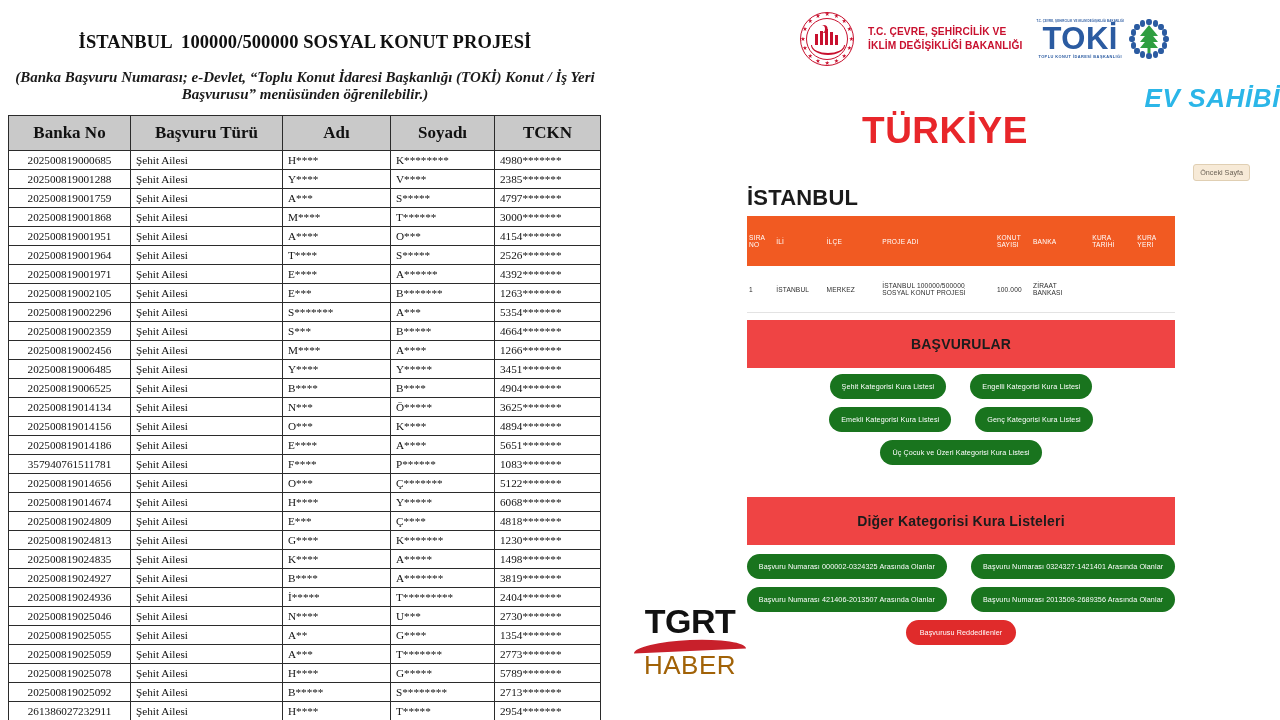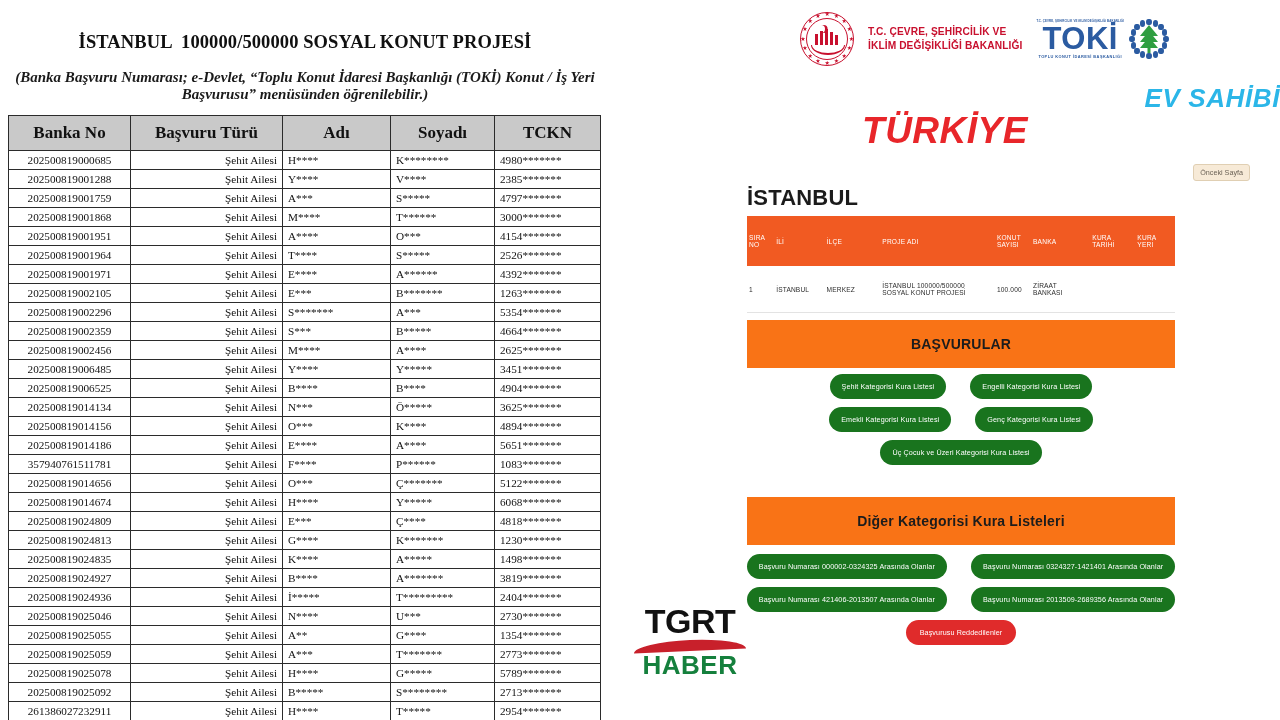--- a/index.html
+++ b/index.html
@@ -65,21 +65,21 @@
     white-space: nowrap;
   }
   table.pdf-table th {
     background: #c9c9c9;
     font-weight: bold;
     font-size: 17px;
     height: 34px;
     text-align: center;
   }
   td.c-banka { text-align: center; }
-  td.c-tur   { text-align: right; }
+  td.c-tur   { text-align: left; }
   td.c-ad    { text-align: left; }
   td.c-soyad { text-align: left; }
   td.c-tckn  { text-align: left; padding-left: 14px; }
   col.w1 { width: 122px; }
   col.w2 { width: 152px; }
   col.w3 { width: 108px; }
   col.w4 { width: 104px; }
   col.w5 { width: 106px; }
 
   
@@ -239,21 +239,20 @@
     line-height: 28px;
     font-style: italic;
     text-align: right;
   }
   .slogan .line2 {
     color: #e8262a;
     font-weight: bold;
     font-size: 37px;
     letter-spacing: .5px;
     line-height: 38px;
-    font-style: italic;
   }
 
   .btn-prev {
     position: absolute;
     right: 30px; top: 164px;
     background: #f7ead7;
     border: 1px solid #e0cfb3;
     border-radius: 3px;
     color: #6b6256;
     font-size: 7.2px;
@@ -303,21 +302,21 @@
   .cl-konut { width: 36px; }
   .cl-banka { width: 62px; }
   .cl-tarih { width: 46px; }
   .cl-yeri  { width: 40px; }
 
   .section-bar {
     position: absolute;
     left: 137px;
     width: 428px;
     height: 48px;
-    background: #f97316;
+    background: #ef4444;
     display: flex;
     align-items: center;
     justify-content: center;
     font-weight: bold;
     font-size: 14px;
     color: #1c1c1c;
     letter-spacing: .2px;
   }
   #basvurular-bar { top: 320px; }
   #diger-bar { top: 497px; }
@@ -372,22 +371,22 @@
   }
   .tgrt .swoosh {
     margin: 2px auto 1px auto;
     width: 112px; height: 11px;
     background: #c8202b;
     border-radius: 50% 50% 50% 50% / 100% 100% 0 0;
     transform: skewY(-2.5deg);
   }
   .tgrt .t2 {
     font-size: 26px;
-    font-weight: bold;
-    color: #15803d;
+    font-weight: normal;
+    color: #a16207;
     letter-spacing: .5px;
     line-height: 27px;
   }
 </style>
 </head>
 <body>
 
 <div id="root">
 
   <div class="doc-left">
@@ -480,21 +479,21 @@
             <td class="c-tur">Şehit Ailesi</td>
             <td class="c-ad">S***</td>
             <td class="c-soyad">B*****</td>
             <td class="c-tckn">4664*******</td>
           </tr>
           <tr>
             <td class="c-banka">202500819002456</td>
             <td class="c-tur">Şehit Ailesi</td>
             <td class="c-ad">M****</td>
             <td class="c-soyad">A****</td>
-            <td class="c-tckn">2625*******</td>
+            <td class="c-tckn">1266*******</td>
           </tr>
           <tr>
             <td class="c-banka">202500819006485</td>
             <td class="c-tur">Şehit Ailesi</td>
             <td class="c-ad">Y****</td>
             <td class="c-soyad">Y*****</td>
             <td class="c-tckn">3451*******</td>
           </tr>
           <tr>
             <td class="c-banka">202500819006525</td>

